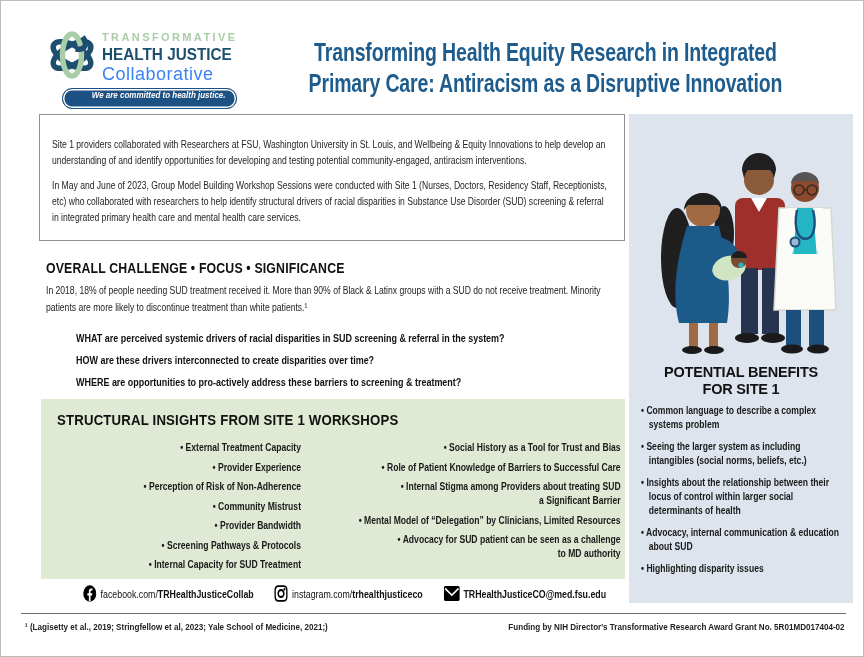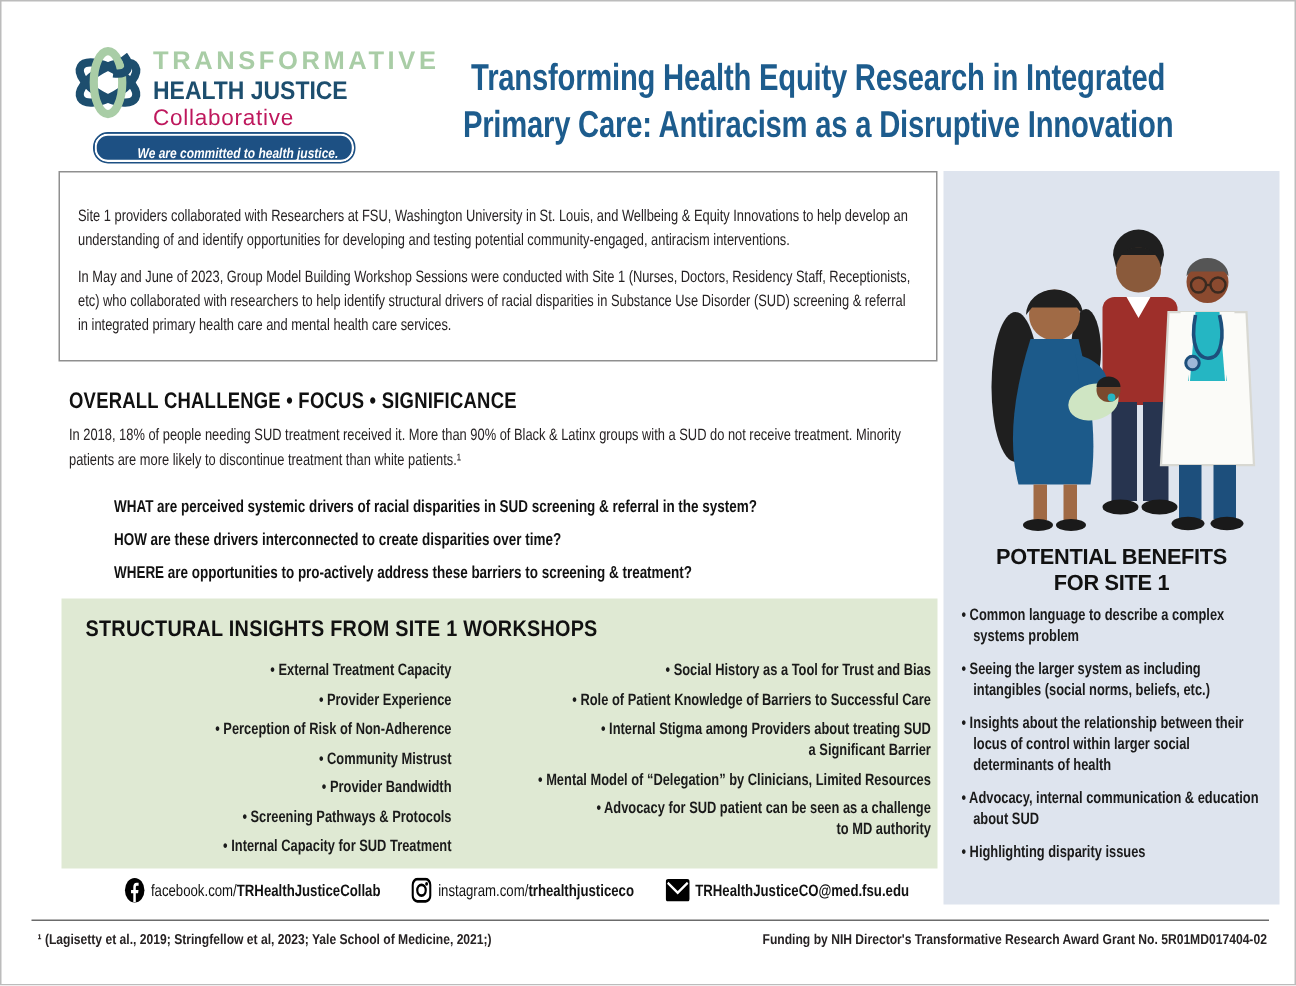--- a/index.html
+++ b/index.html
@@ -4,27 +4,27 @@
 <style>
   html,body{margin:0;padding:0;background:#ffffff;}
   .page{
     position:relative;width:864px;height:657px;background:#ffffff;
     border:1px solid #bcbcbc;box-sizing:border-box;overflow:hidden;
     font-family:"Liberation Sans","DejaVu Sans",sans-serif;color:#222222;
   }
   
   .logo-knot{position:absolute;left:44px;top:27px;width:54px;height:54px;}
   .logo-text{position:absolute;left:101px;top:31px;line-height:1;}
-  .logo-line1{font-size:17px;font-weight:bold;letter-spacing:2.4px;color:#a9cda6;}
+  .logo-line1{font-size:11px;font-weight:bold;letter-spacing:2.4px;color:#a9cda6;}
   .logo-line2{font-size:17px;font-weight:bold;color:#1d4e6e;margin-top:3px;transform:scaleX(0.9);transform-origin:0 0;white-space:nowrap;}
-  .logo-line3{font-size:15px;color:#be185d;margin-top:2px;letter-spacing:0.5px;}
+  .logo-line3{font-size:18px;color:#3b82f6;margin-top:2px;letter-spacing:0.5px;}
   .logo-badge{
     position:absolute;left:61px;top:87px;width:154px;height:19px;border-radius:10px;
     background:#1d5083;border:1.5px solid #1d5083;box-shadow:0 0 0 1.5px #ffffff inset;
-    display:flex;align-items:flex-end;justify-content:center;padding-left:19px;
+    display:flex;align-items:flex-start;justify-content:center;padding-left:19px;
   }
   .logo-badge span{font-size:9.5px;font-weight:bold;font-style:italic;color:#ffffff;transform:scaleX(0.84);white-space:nowrap;}
   .page-title{
     position:absolute;left:248px;top:36px;width:760px;
     transform:scaleX(0.78);transform-origin:0 0;
     font-size:25px;font-weight:bold;color:#1d5c8d;text-align:center;
     line-height:31px;white-space:pre;letter-spacing:-0.2px;
   }
   
   .intro-box{

